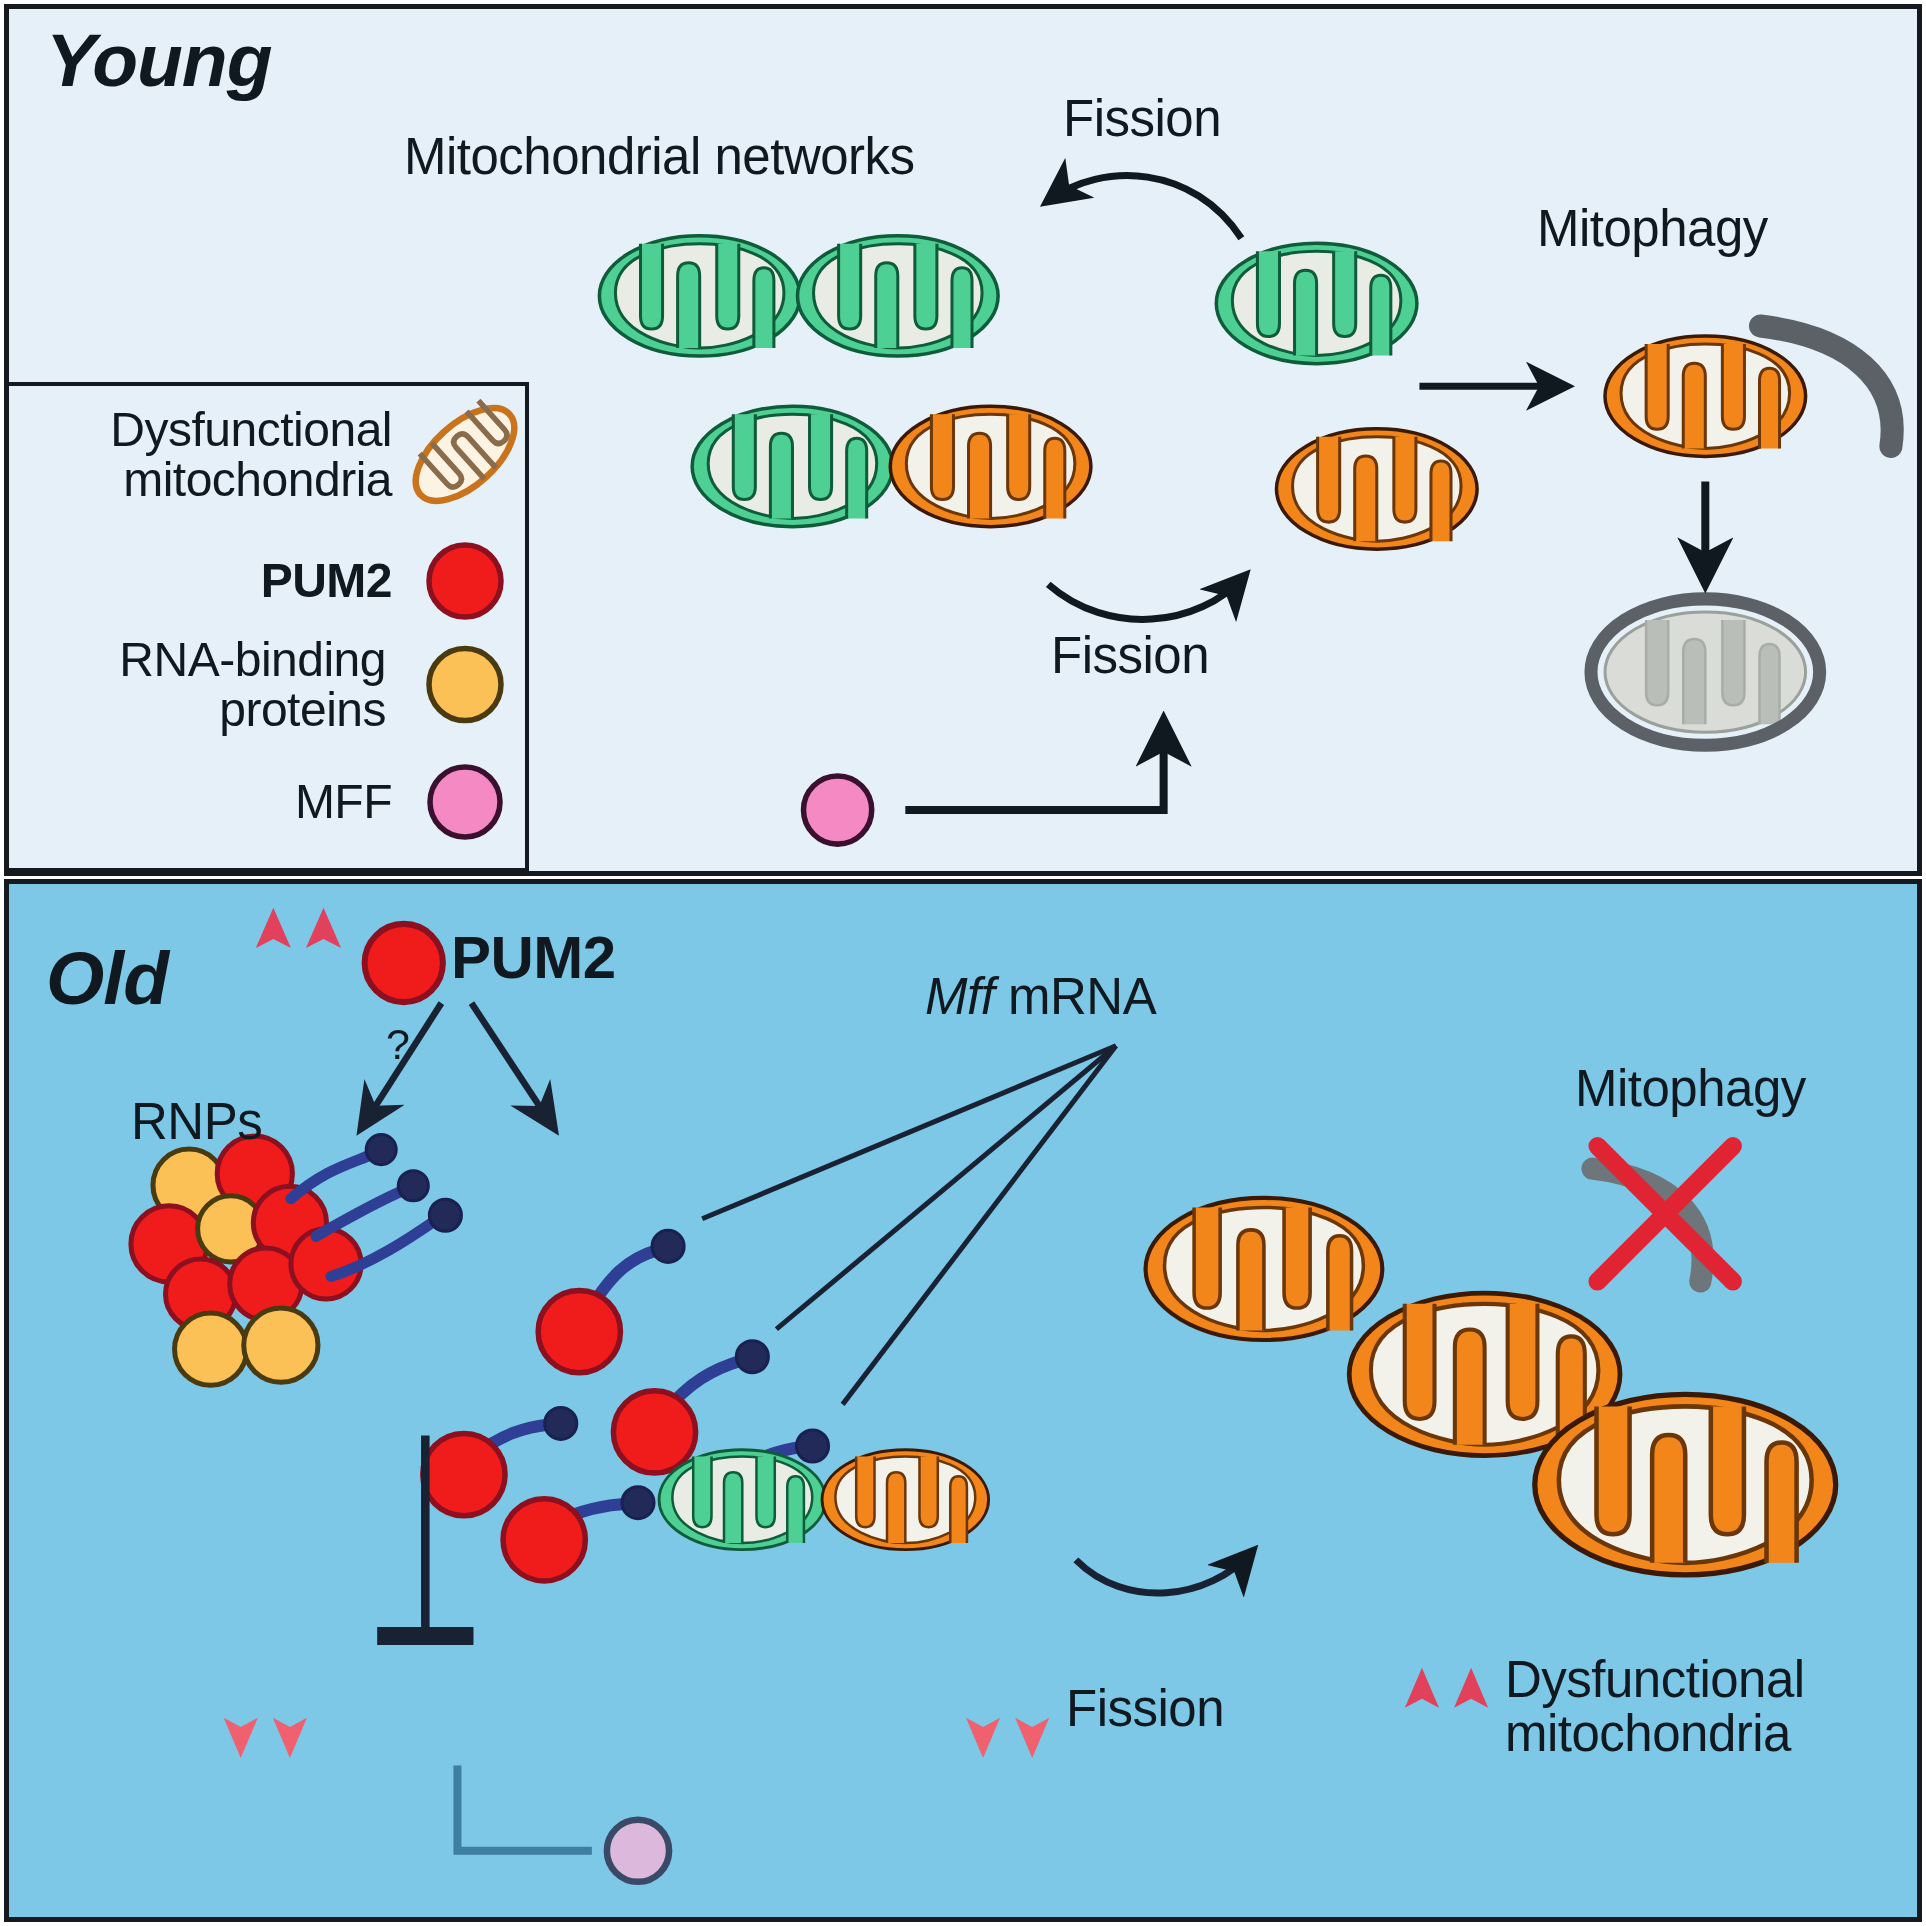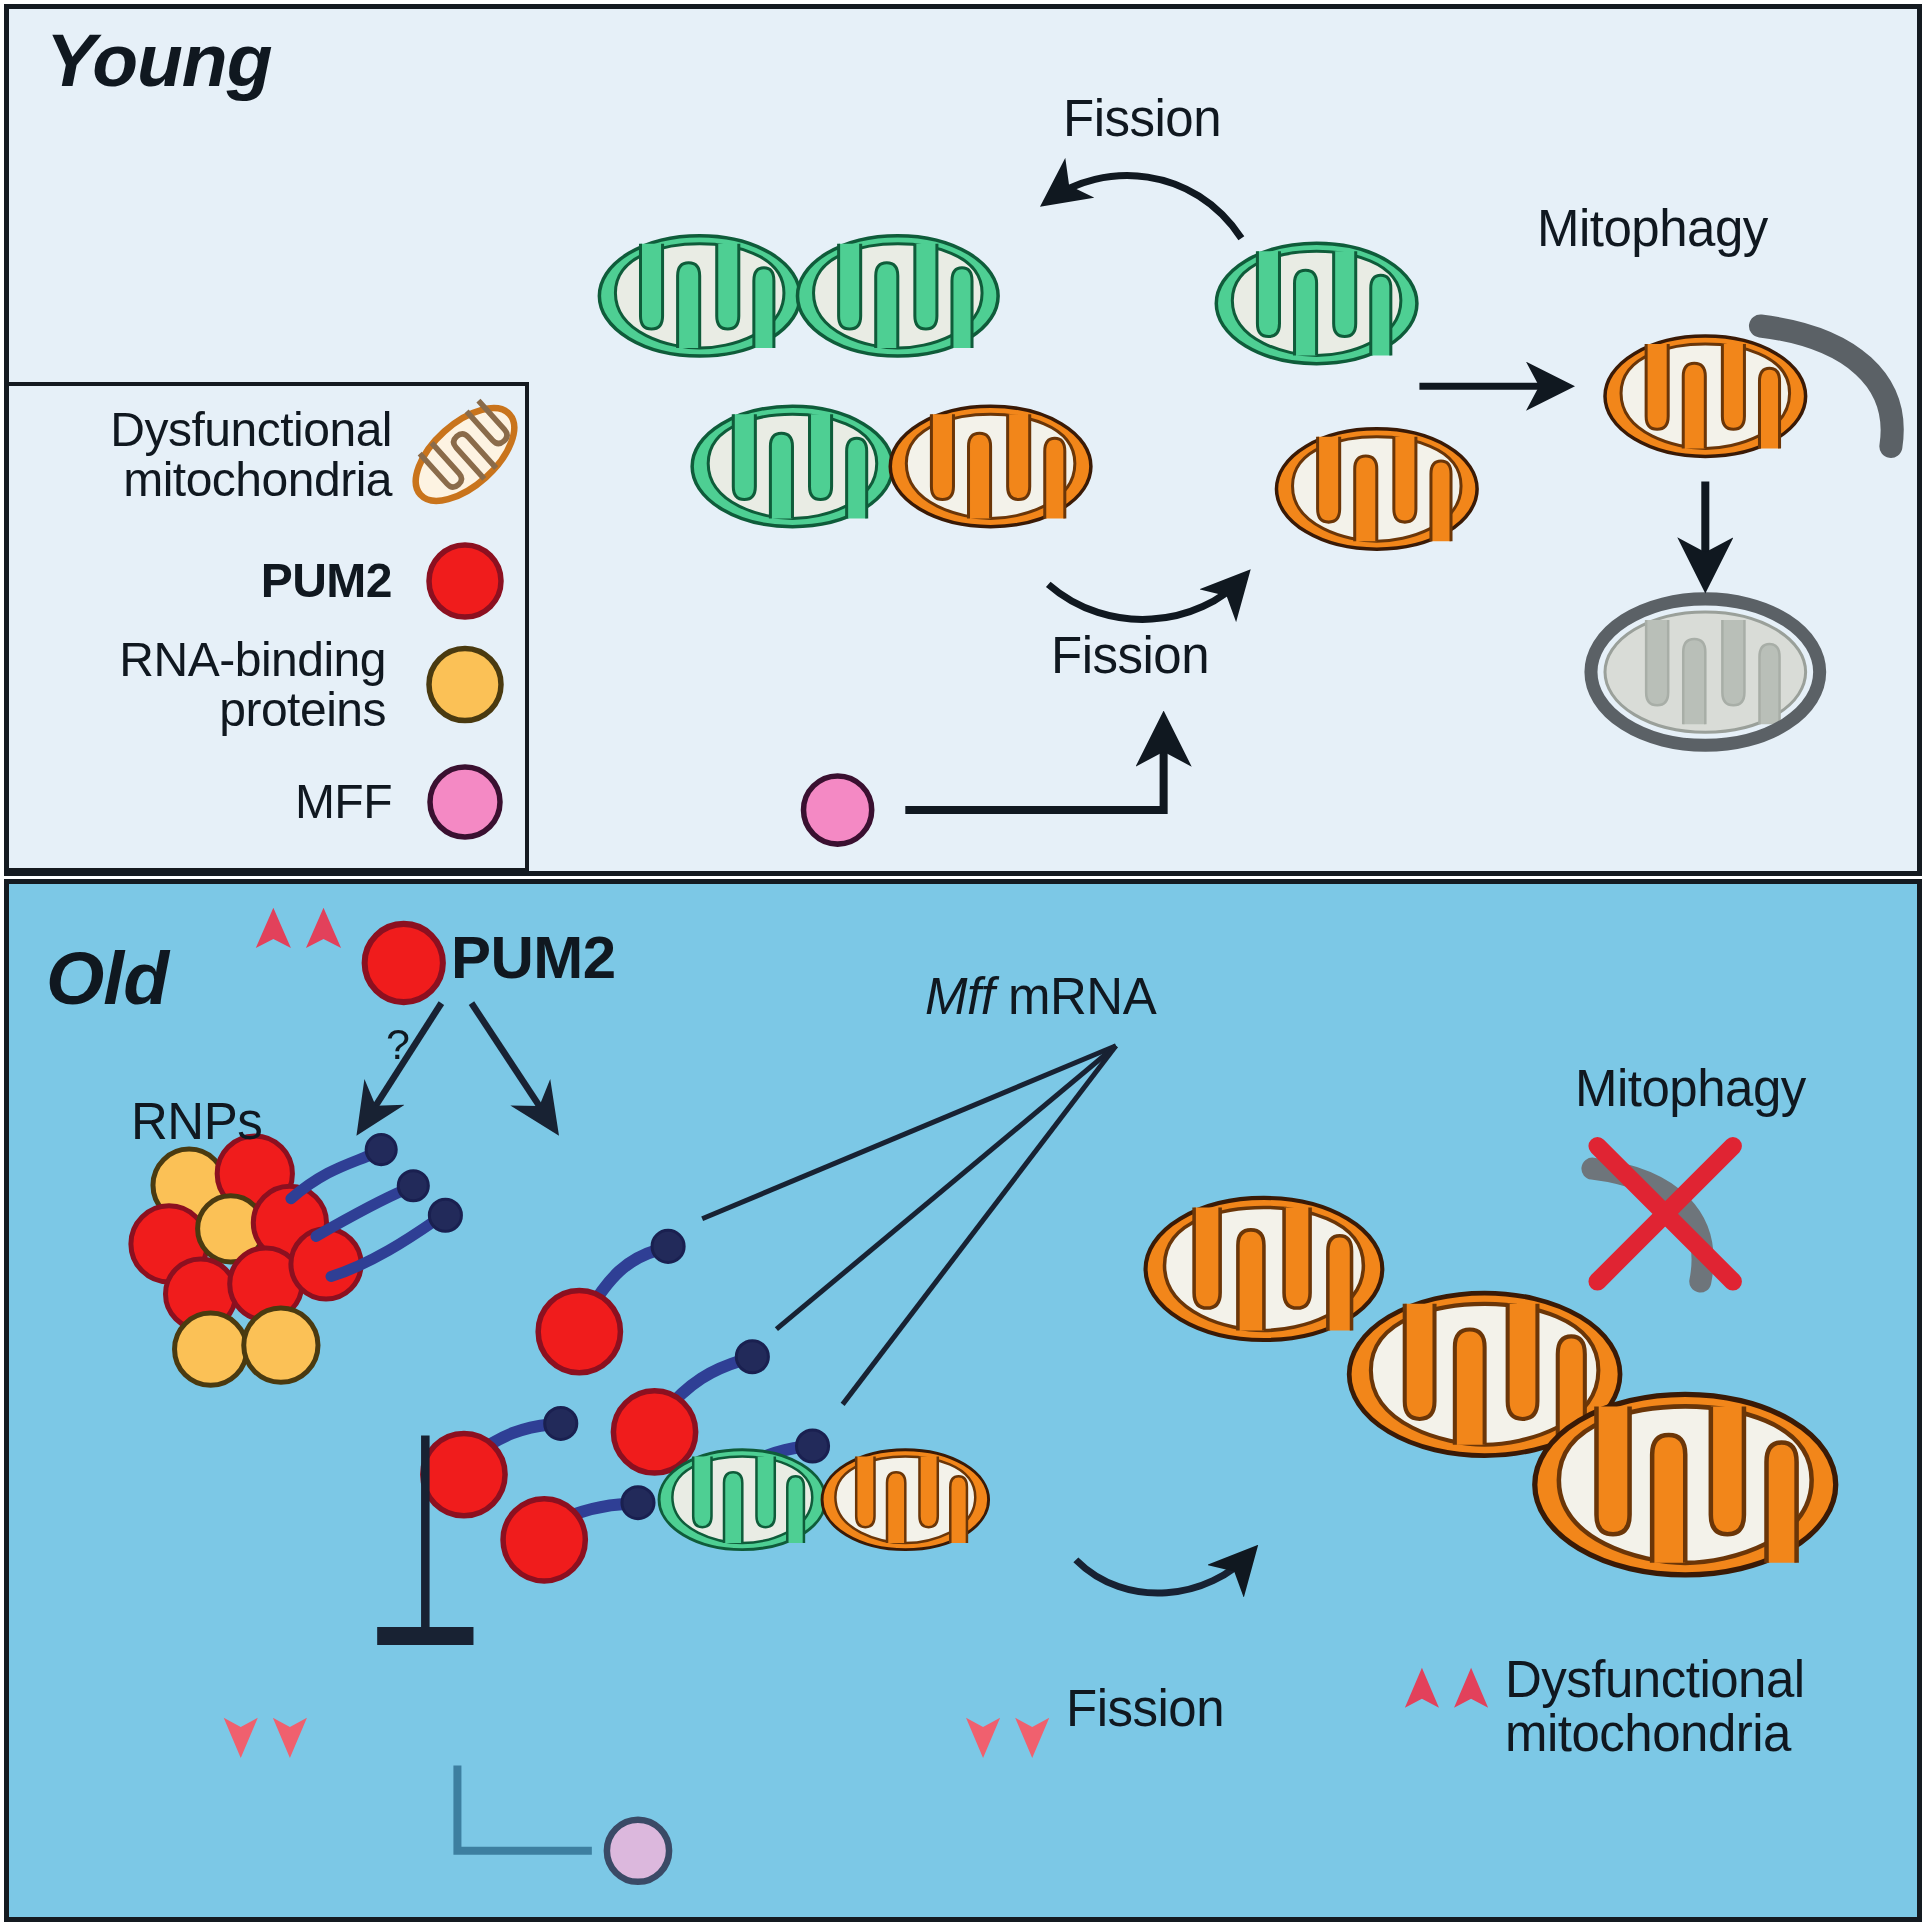--- a/index.html
+++ b/index.html
@@ -248,20 +248,21 @@
       <path d="M 2933 3325 L 2967 3405 L 2933 3387 L 2899 3405 Z" fill="#e2415b"></path>
     </g>
 
     <g>
       <path d="M 912 3520 L 912 3690 L 1180 3690" fill="none" stroke="#3d7fa0" stroke-width="16"></path>
       <circle cx="1272" cy="3690" r="62" fill="#dcb8dd" stroke="#3a4a66" stroke-width="13"></circle>
     </g>
   </svg>
 
   <div class="txt panel-title" style="left:46px;top:22px;">Young</div>
+  <div class="txt lbl" style="left:404px;top:131px;">Mitochondrial networks</div>
   <div class="txt lbl" style="left:1063px;top:93px;">Fission</div>
   <div class="txt lbl" style="left:1051px;top:630px;">Fission</div>
   <div class="txt lbl" style="left:1537px;top:203px;">Mitophagy</div>
 
   <div id="legend-box">
     <div class="legend-row" style="left:0;top:11px;width:516px;justify-content:flex-end;gap:13px;">
       <div class="legend-label">
         <div>Dysfunctional</div>
         <div>mitochondria</div>
       </div>

